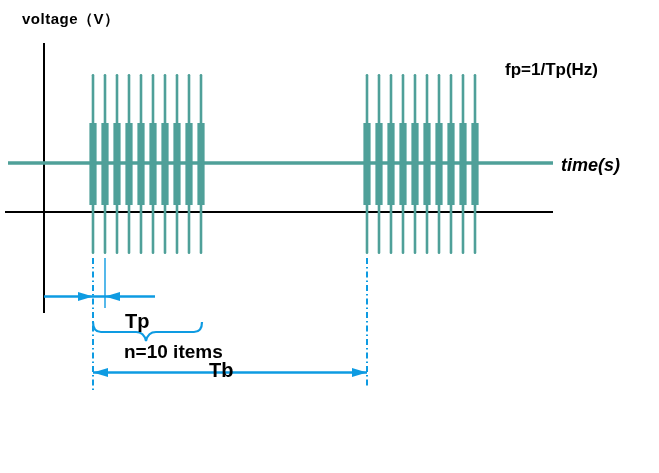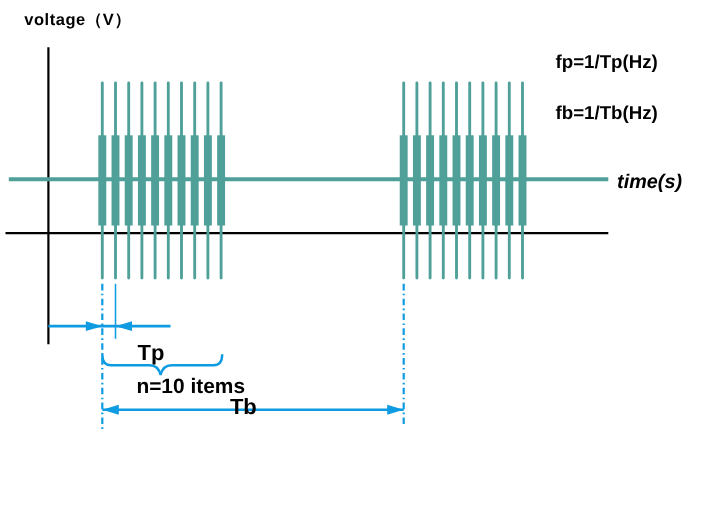--- a/index.html
+++ b/index.html
@@ -12,21 +12,21 @@
   }
   .stage svg{position:absolute;left:0;top:0;}
   .lbl{
     position:absolute;
     color:#000000;
     font-weight:bold;
     white-space:nowrap;
     line-height:1.05;
   }
   .lbl-title   {left:22px;  top:11px;  font-size:15px; letter-spacing:0.5px;}
-  .lbl-fp      {left:505px; top:48px;  font-size:17px;}
+  .lbl-fp      {left:505px; top:61px;  font-size:17px;}
   .lbl-fb      {left:505px; top:94px;  font-size:17px;}
   .lbl-time    {left:561px; top:156px; font-size:18px;font-style:italic;}
   .lbl-tp      {left:125px; top:311px; font-size:20px;}
   .lbl-n       {left:124px; top:342px; font-size:19px;text-align:right;}
   .lbl-tb      {left:209px; top:360px; font-size:20px;}
 </style>
 </head>
 <body>
 
 <div class="stage">
@@ -93,18 +93,17 @@
                Q 148 332 156 332 L 194 332 Q 202 332 202 322" fill="none" class="blue-stroke" stroke-width="2.2" stroke="#0e9be2"></path>
 
       <line x1="93" y1="372.5" x2="367" y2="372.5" class="blue-stroke" stroke-width="2.4" stroke="#0e9be2"></line>
       <polygon points="93,372.5 108,368 108,377" class="blue-fill" fill="#0e9be2"></polygon>
       <polygon points="367,372.5 352,368 352,377" class="blue-fill" fill="#0e9be2"></polygon>
     </g>
   </svg>
 
   <div class="lbl lbl-title">voltage（V）</div>
   <div class="lbl lbl-fp">fp=1/Tp(Hz)</div>
-  <div class="lbl lbl-fb">fb=1/Tb(Hz)</div>
   <div class="lbl lbl-time">time(s)</div>
   <div class="lbl lbl-tp">Tp</div>
   <div class="lbl lbl-n">n=10 items</div>
   <div class="lbl lbl-tb">Tb</div>
 </div>
 
 </body></html>

